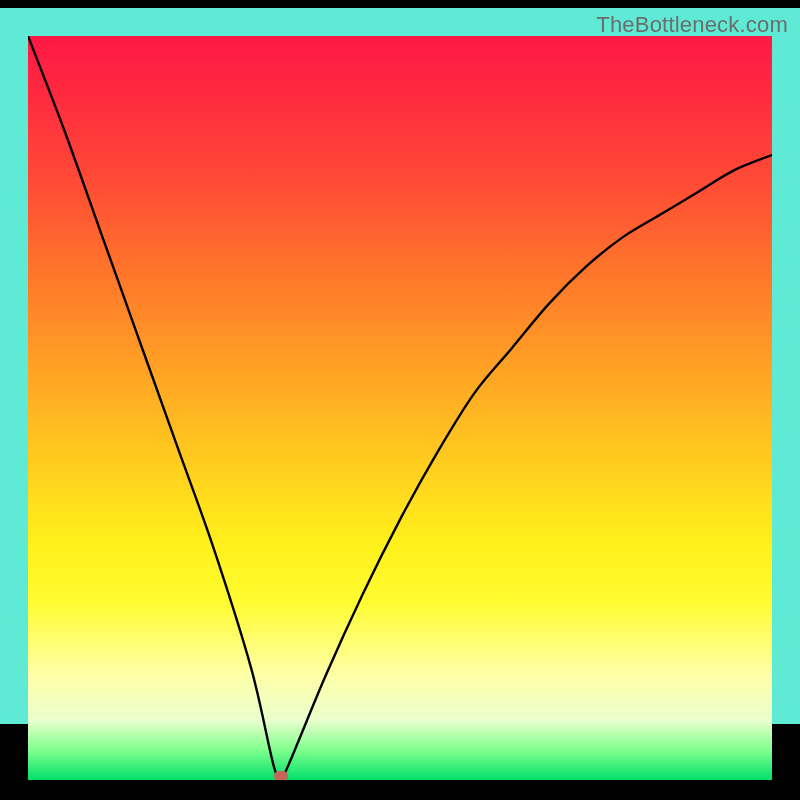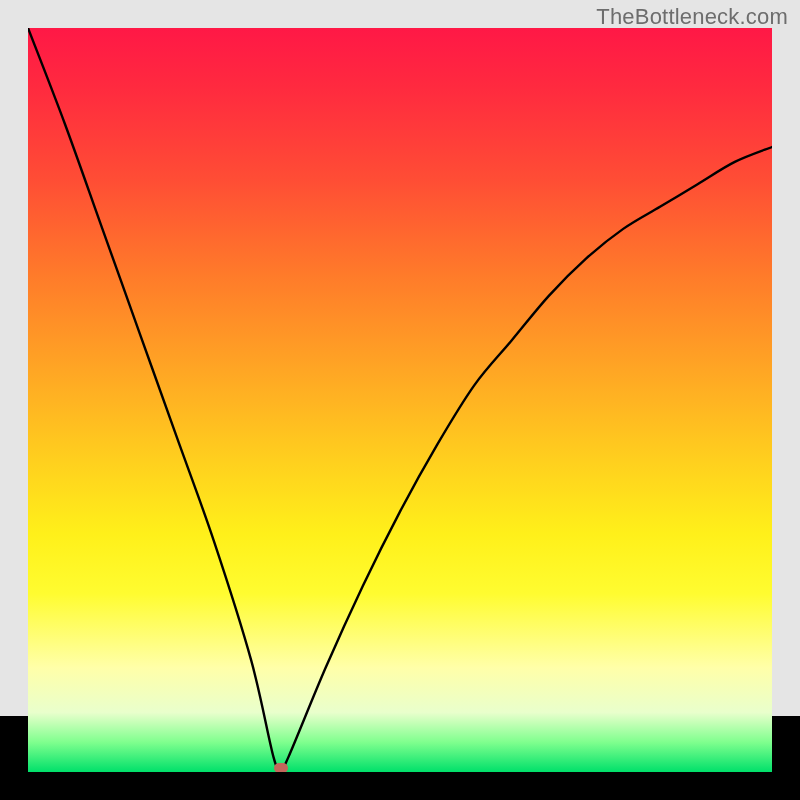--- a/index.html
+++ b/index.html
@@ -8,21 +8,22 @@
     width: 800px;
     height: 800px;
     background: #000;
     font-family: Arial, Helvetica, sans-serif;
     overflow: hidden;
   }
   .frame {
     position: relative;
     width: 800px;
     height: 716px;
-    background: #e5e5e5;
+    background: #5eead4;
+    margin-top: 8px;
   }
   .watermark {
     position: absolute;
     top: 4px;
     right: 12px;
     color: #6d6d6d;
     font-size: 22px;
     font-weight: 500;
     letter-spacing: 0.2px;
     z-index: 5;

